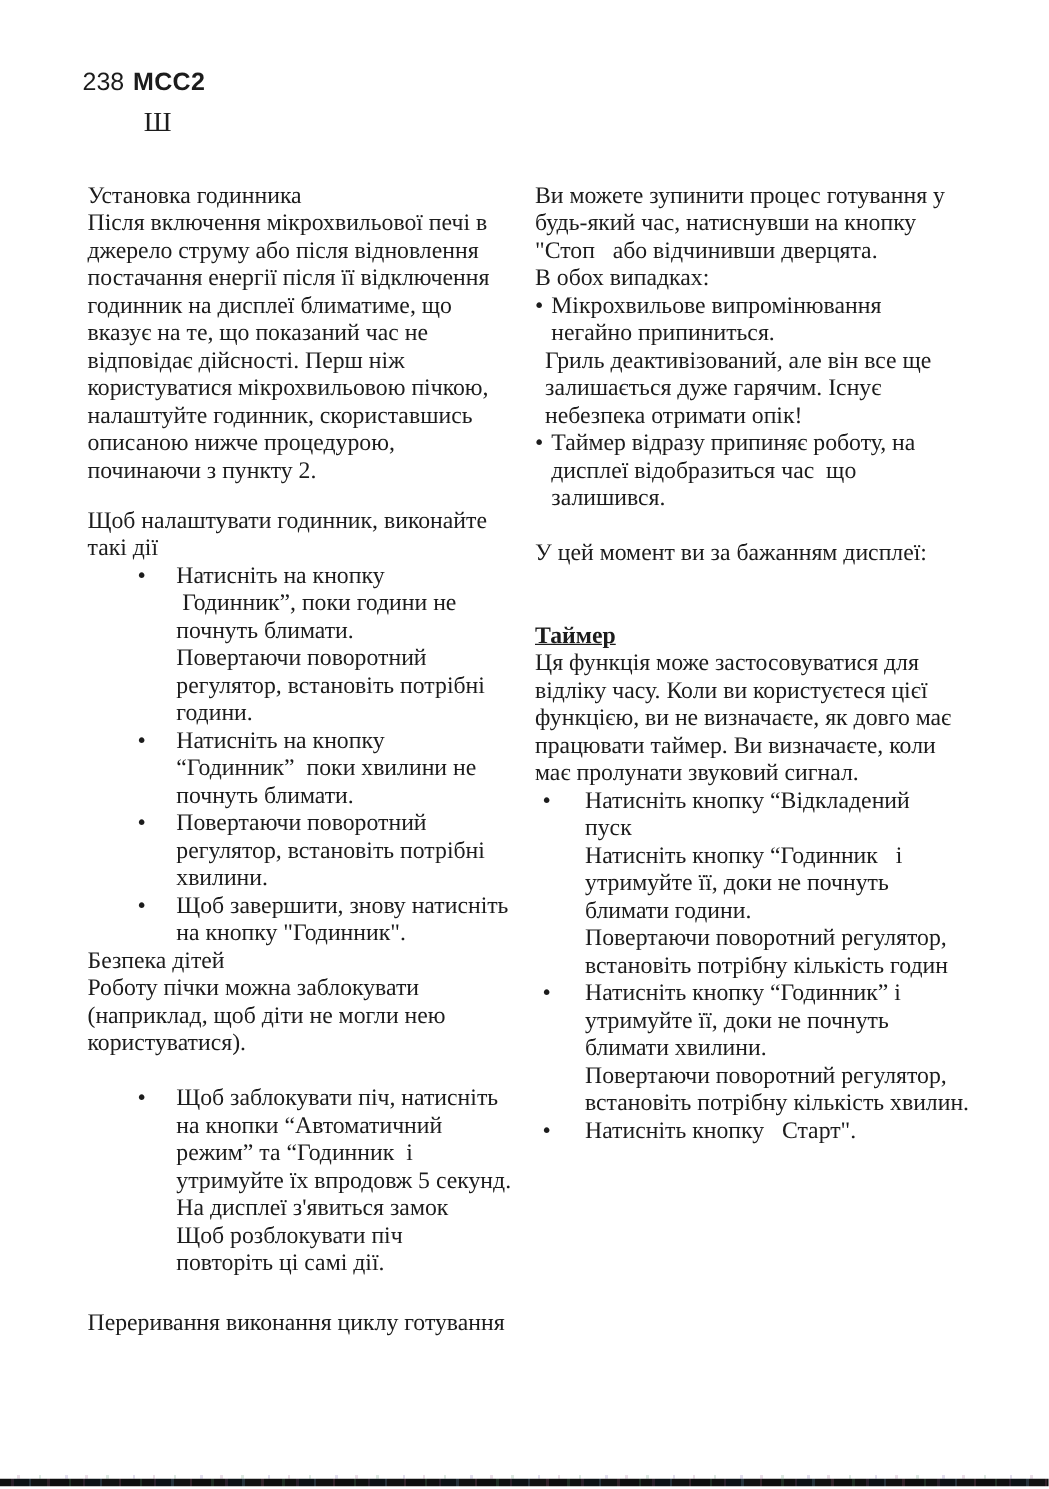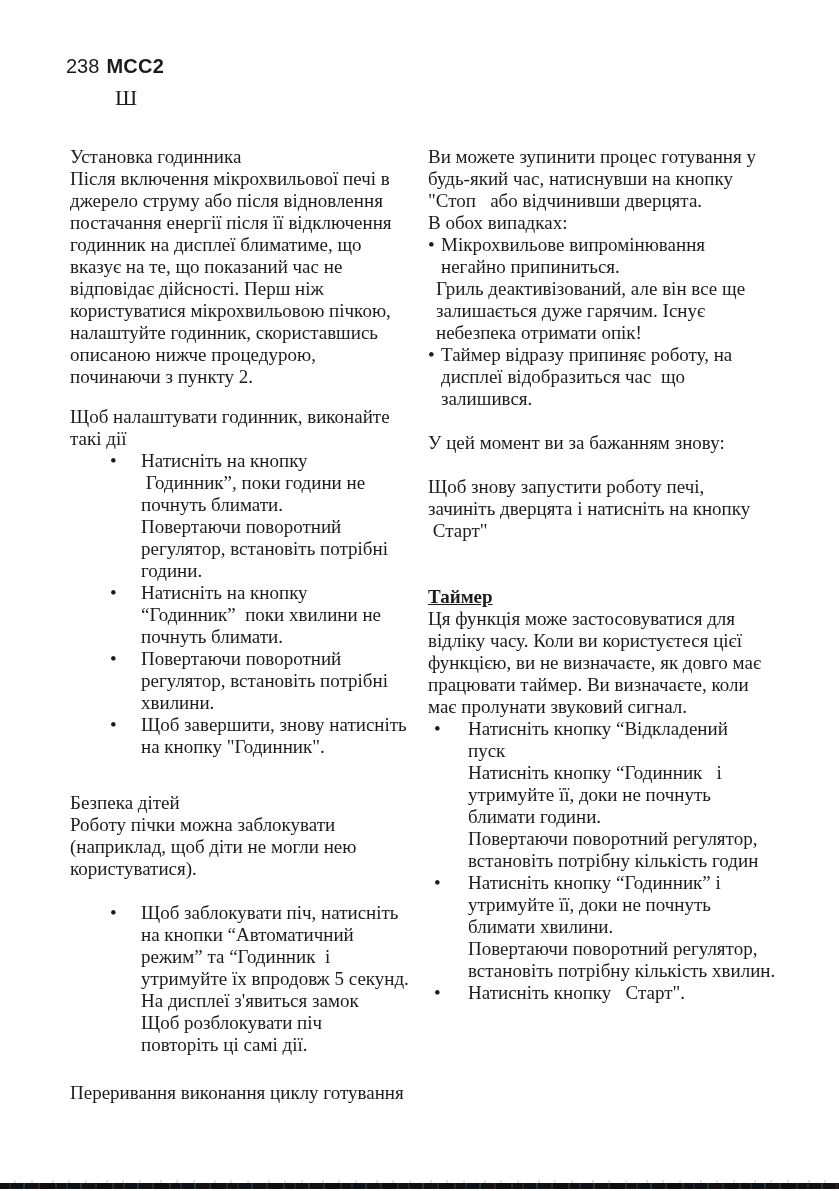--- a/index.html
+++ b/index.html
@@ -30,21 +30,21 @@
   .col-left  { width:358px; }
   .col-right { width:400px; margin-left:0; }
   .txt {
     font-size:19px; line-height:22px;
     white-space:pre-wrap;
     margin:0;
   }
   .bold { font-weight:700;text-decoration:underline; }
   
   .mb-gap   { margin-bottom:18px; }
-  .mt-sec   { margin-top:34px; }
+  .mt-sec   { }
   .mt-list  { margin-top:22px; }
   .mt-head  { margin-top:26px; }
   .mt-par   { margin-top:22px; }
   .mt-timer { margin-top:44px; }
   
   ul { list-style:none; margin:0; padding:0; }
   li { position:relative; margin:0; }
   .list-a > li { padding-left:71px; }
   .list-a > li::before { content:"\2022"; position:absolute; left:40px; top:0; }
   .list-b > li { padding-left:80px; }
@@ -133,24 +133,21 @@
 негайно припиниться.</li>
     </ul>
     <p class="txt note-indent">Гриль деактивізований, але він все ще
 залишається дуже гарячим. Існує
 небезпека отримати опік!</p>
     <ul class="list-tight">
       <li class="txt">Таймер відразу припиняє роботу, на
 дисплеї відобразиться час  що
 залишився.</li>
     </ul>
-    <p class="txt mt-par">У цей момент ви за бажанням знову:</p>
-    <p class="txt mt-par">Щоб знову запустити роботу печі,
-зачиніть дверцята і натисніть на кнопку
- Старт"</p>
+    <p class="txt mt-par">У цей момент ви за бажанням дисплеї:</p>
     <p class="txt bold mt-timer">Таймер</p>
     <p class="txt">Ця функція може застосовуватися для
 відліку часу. Коли ви користуєтеся цієї
 функцією, ви не визначаєте, як довго має
 працювати таймер. Ви визначаєте, коли
 має пролунати звуковий сигнал.</p>
     <ul class="list-c">
       <li class="txt">Натисніть кнопку “Відкладений
 пуск
 Натисніть кнопку “Годинник   і

